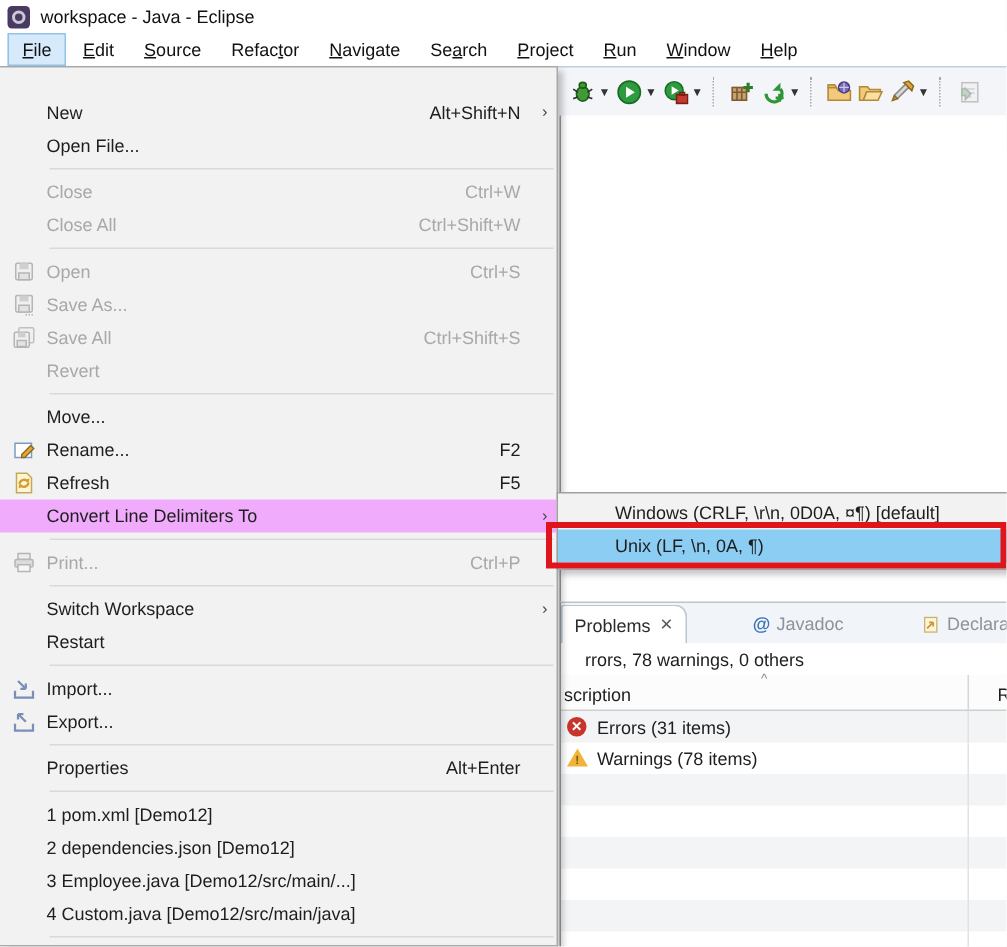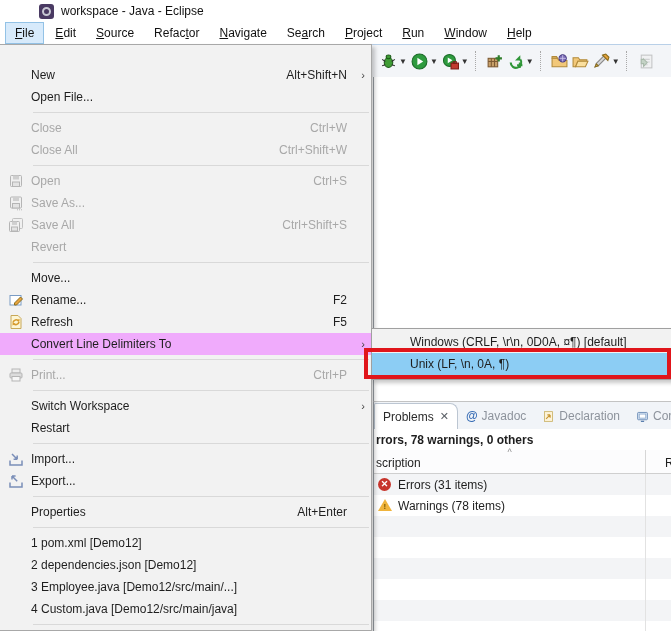--- a/index.html
+++ b/index.html
@@ -3,21 +3,21 @@
 <meta charset="utf-8">
 <style>
   * { margin:0; padding:0; box-sizing:border-box; }
   html,body { width:671px; height:631px; overflow:hidden; background:#fff;
     font-family:"Liberation Sans", sans-serif; font-size:12px; color:#1e1e1e; }
   .abs { position:absolute; }
   #stage { position:relative; width:671px; height:631px; }
 
   
   #titlebar { left:0; top:0; width:539px; height:22px; background:#fff;
-    display:flex; align-items:center; padding-left:5px;margin-left:34px; }
+    display:flex; align-items:center; padding-left:5px; }
   .app-icon { width:15px; height:15px; border-radius:3px;
     background:#4a3a63; display:inline-flex; align-items:center; justify-content:center; margin-right:7px; }
   .app-icon i { width:9px; height:9px; border-radius:50%; border:2px solid #c9c9d4;
     display:block; background:#4a3a63; }
   #title-text { font-size:12px; color:#111; }
 
   
   #menubar { left:0; top:22px; width:671px; height:22px; background:#fff;
     display:flex; align-items:stretch; padding-left:5px; }
   .mb-item { display:flex; align-items:center; padding:0 9px; margin-right:2px; color:#111; }
@@ -36,30 +36,30 @@
   
   #editor { left:373px; top:77px; width:298px; height:324px; background:#fff;
     border-left:1px solid #9aa0a6; }
   #editor-band { left:374px; top:77px; width:297px; height:22px;
     background:#eef2fa; border-bottom:1px solid #dde6f2; }
 
   
   #bottom { left:373px; top:401px; width:298px; height:230px; background:#fff;
     border-left:1px solid #9aa0a6; border-top:1px solid #c3c3c3; }
   #tabbar { left:374px; top:402px; width:297px; height:27px; background:#f1f4f8;
-    display:flex; align-items:flex-end; }
+    display:flex; align-items:flex-end;gap:36px; }
   .tab { display:flex; align-items:center; height:26px; padding:0 8px; color:#8d939c; white-space:nowrap; }
   .tab.active { background:#fff; color:#2b2b2b; border:1px solid #bcc6d2; border-bottom:none;
     border-radius:2px 8px 0 0; }
   .tab .ticon { margin-right:4px; display:inline-flex; }
   .tab-close { margin-left:6px; color:#5a5f66; font-size:11px; }
   .at-glyph { color:#3b6fb6; font-weight:bold; }
 
   #summary { left:374px; top:429px; width:297px; height:21px; background:#fff;
-    display:flex; align-items:center; padding-left:2px; color:#1e1e1e;font-weight:bold; }
+    display:flex; align-items:center; padding-left:16px; color:#1e1e1e; }
 
   #tblhead { left:374px; top:450px; width:297px; height:24px; background:#fcfcfd;
     border-bottom:1px solid #cfcfcf; display:flex; }
   .th-desc { flex:1; display:flex; align-items:flex-end; padding:0 0 3px 2px; position:relative; }
   .th-res  { width:26px; border-left:1px solid #d6d6d6; display:flex; align-items:flex-end; padding:0 0 3px 19px; }
   .sort-ind { position:absolute; top:-2px; left:50%; transform:translateX(-50%);
     font-size:9px; color:#8a8a8a; line-height:9px; }
 
   #tblrows { left:374px; top:474px; width:297px; height:157px; }
   .trow { height:21px; display:flex; align-items:center; }

